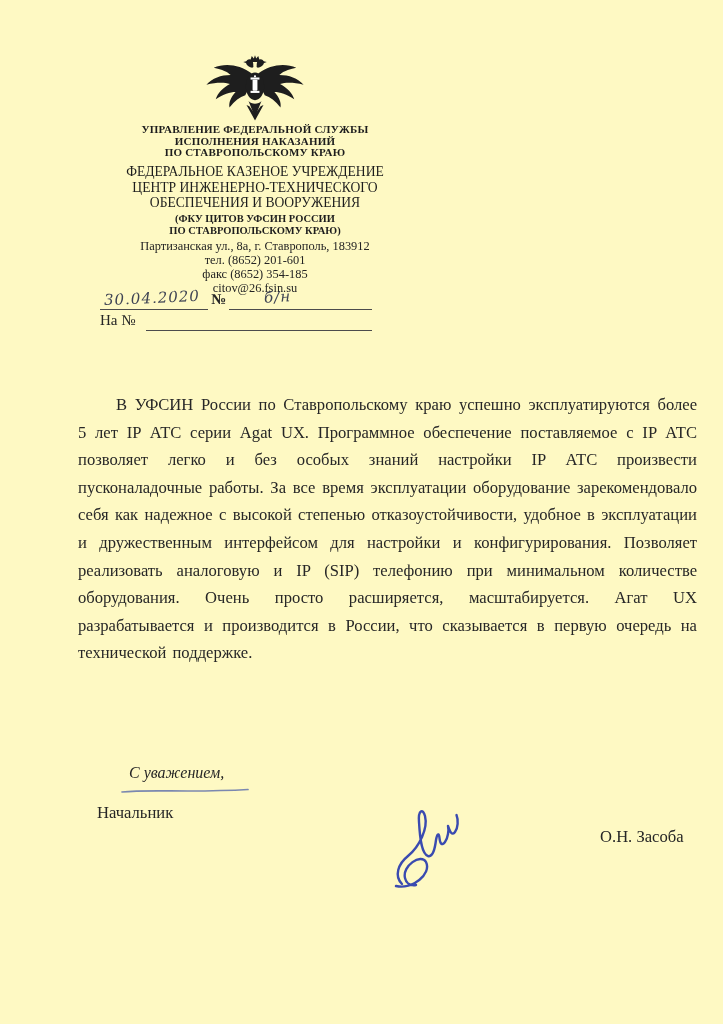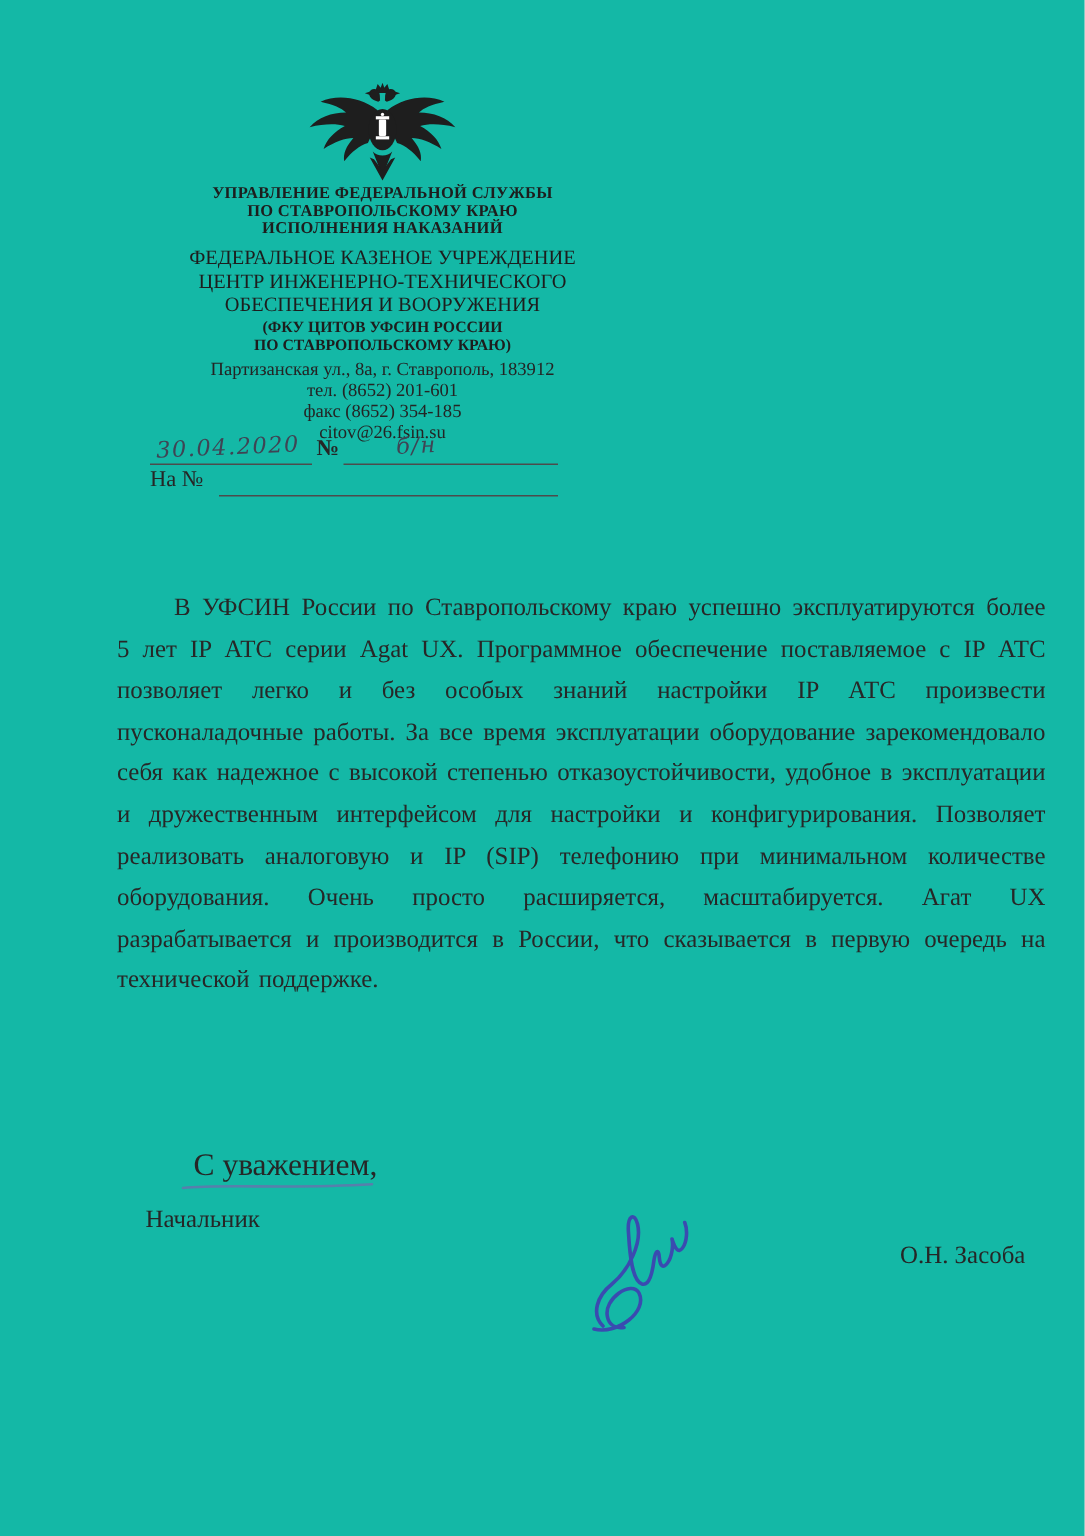--- a/index.html
+++ b/index.html
@@ -1,20 +1,20 @@
 <!DOCTYPE html>
 <html><head>
 <meta charset="utf-8">
 <style>
   html,body{margin:0;padding:0;background:#e8e8e8;}
   .page{
     position:relative;
     width:723px;height:1024px;
     margin:0 auto;
-    background:#14b8a6;
+    background:#fef9c3;
     font-family:"Liberation Serif", serif;
     color:#262626;
     overflow:hidden;
     box-shadow:0 0 4px rgba(0,0,0,.15);
   }
   .abs{position:absolute;}
 
   
   .letterhead{left:88px;top:54px;width:334px;text-align:center;color:#1d1d1d;}
   .emblem{display:block;margin:0 auto 2px auto;}
@@ -36,21 +36,21 @@
   .rule-b{left:229px;top:309px;width:143px;}
   .reply-label{left:100px;top:312px;font-size:15px;}
   .rule-c{left:146px;top:330px;width:226px;}
 
   
   .body-text{left:78px;top:391px;width:619px;font-size:16.6px;line-height:27.6px;
              text-align:justify;word-spacing:2px;color:#272727;}
   .body-text p{margin:0;text-indent:38px;}
 
   
-  .salutation{left:129px;top:764px;font-size:21px;}
+  .salutation{left:129px;top:764px;font-size:16px;font-style:italic;}
   .salute-underline{left:120px;top:787px;}
   .position-block{left:97px;top:801px;font-size:16.6px;line-height:23px;}
   .signer{left:578px;top:827px;font-size:16.6px;margin-left:22px;}
   .signature{left:392px;top:796px;}
 </style>
 </head>
 <body>
 
 <div class="page">
 
@@ -78,22 +78,22 @@
 
       <g fill="#ffffff">
         <circle cx="65" cy="27.5" r="1.4"></circle>
         <rect x="59.5" y="29" width="11" height="2.6"></rect>
         <rect x="62" y="31.8" width="6" height="13.5" rx="1"></rect>
         <rect x="59.5" y="45.5" width="11" height="2.6"></rect>
       </g>
     </svg>
     <div class="authority">
       <div>УПРАВЛЕНИЕ ФЕДЕРАЛЬНОЙ СЛУЖБЫ</div>
+      <div>ИСПОЛНЕНИЯ НАКАЗАНИЙ</div>
       <div>ПО СТАВРОПОЛЬСКОМУ КРАЮ</div>
-      <div>ИСПОЛНЕНИЯ НАКАЗАНИЙ</div>
     </div>
     <div class="org">
       <div>ФЕДЕРАЛЬНОЕ КАЗЕНОЕ УЧРЕЖДЕНИЕ</div>
       <div>ЦЕНТР ИНЖЕНЕРНО-ТЕХНИЧЕСКОГО</div>
       <div>ОБЕСПЕЧЕНИЯ И ВООРУЖЕНИЯ</div>
     </div>
     <div class="org-abbrev">
       <div>(ФКУ ЦИТОВ УФСИН РОССИИ</div>
       <div>ПО СТАВРОПОЛЬСКОМУ КРАЮ)</div>
     </div>

